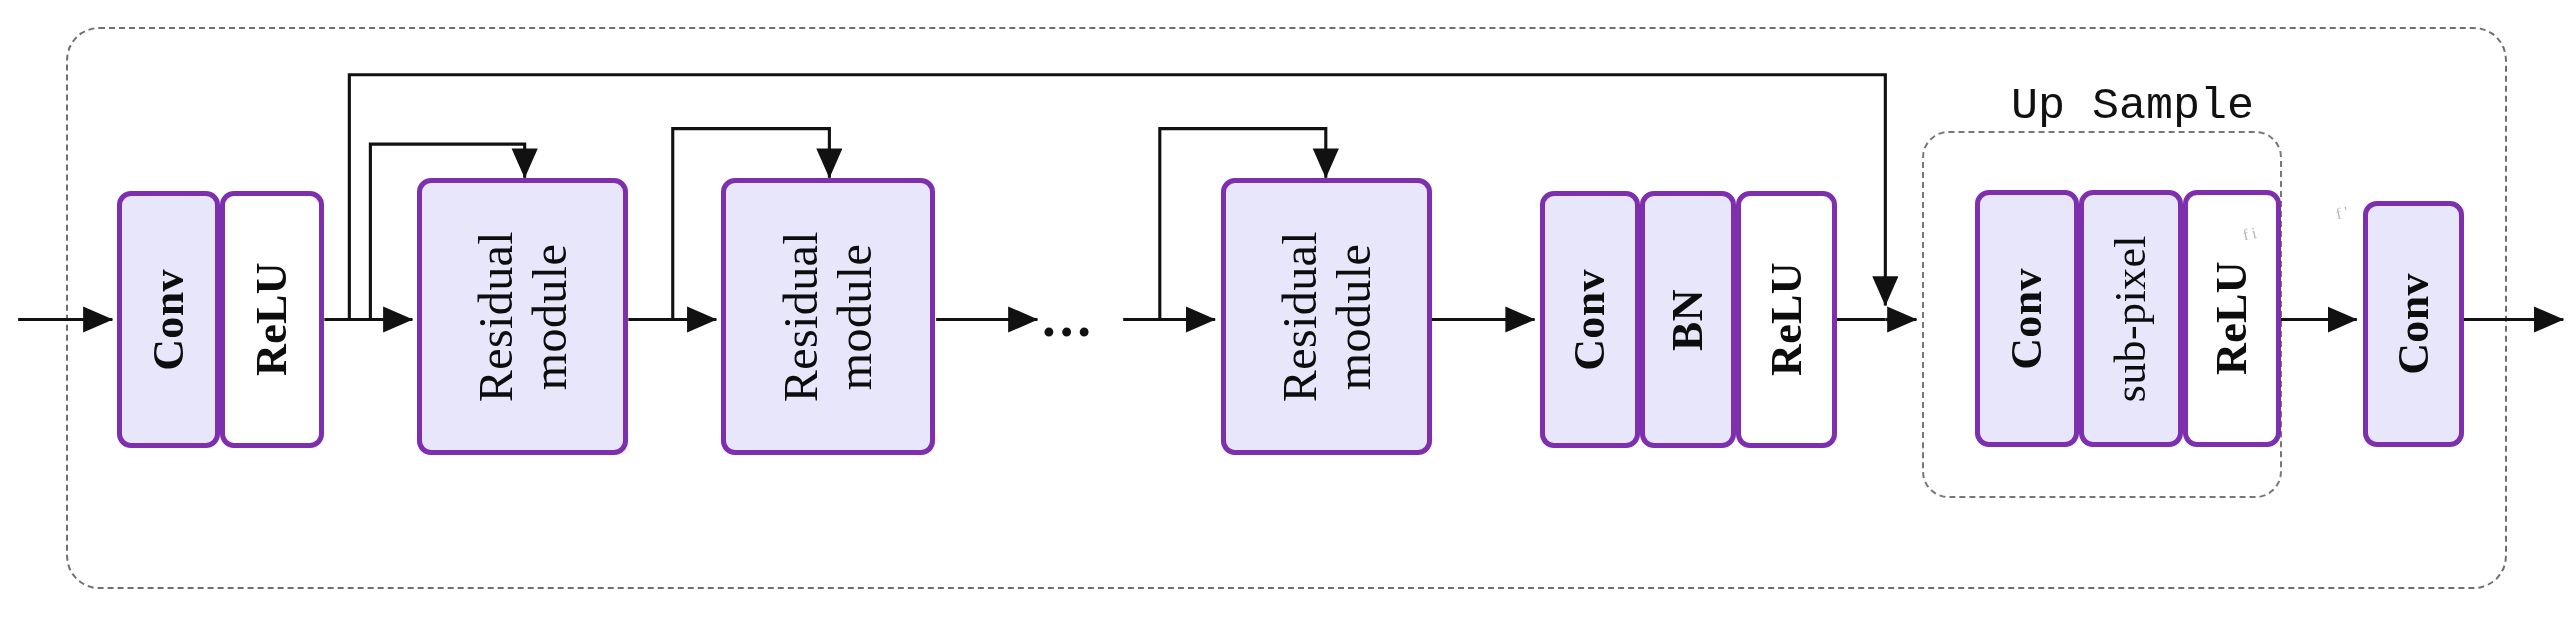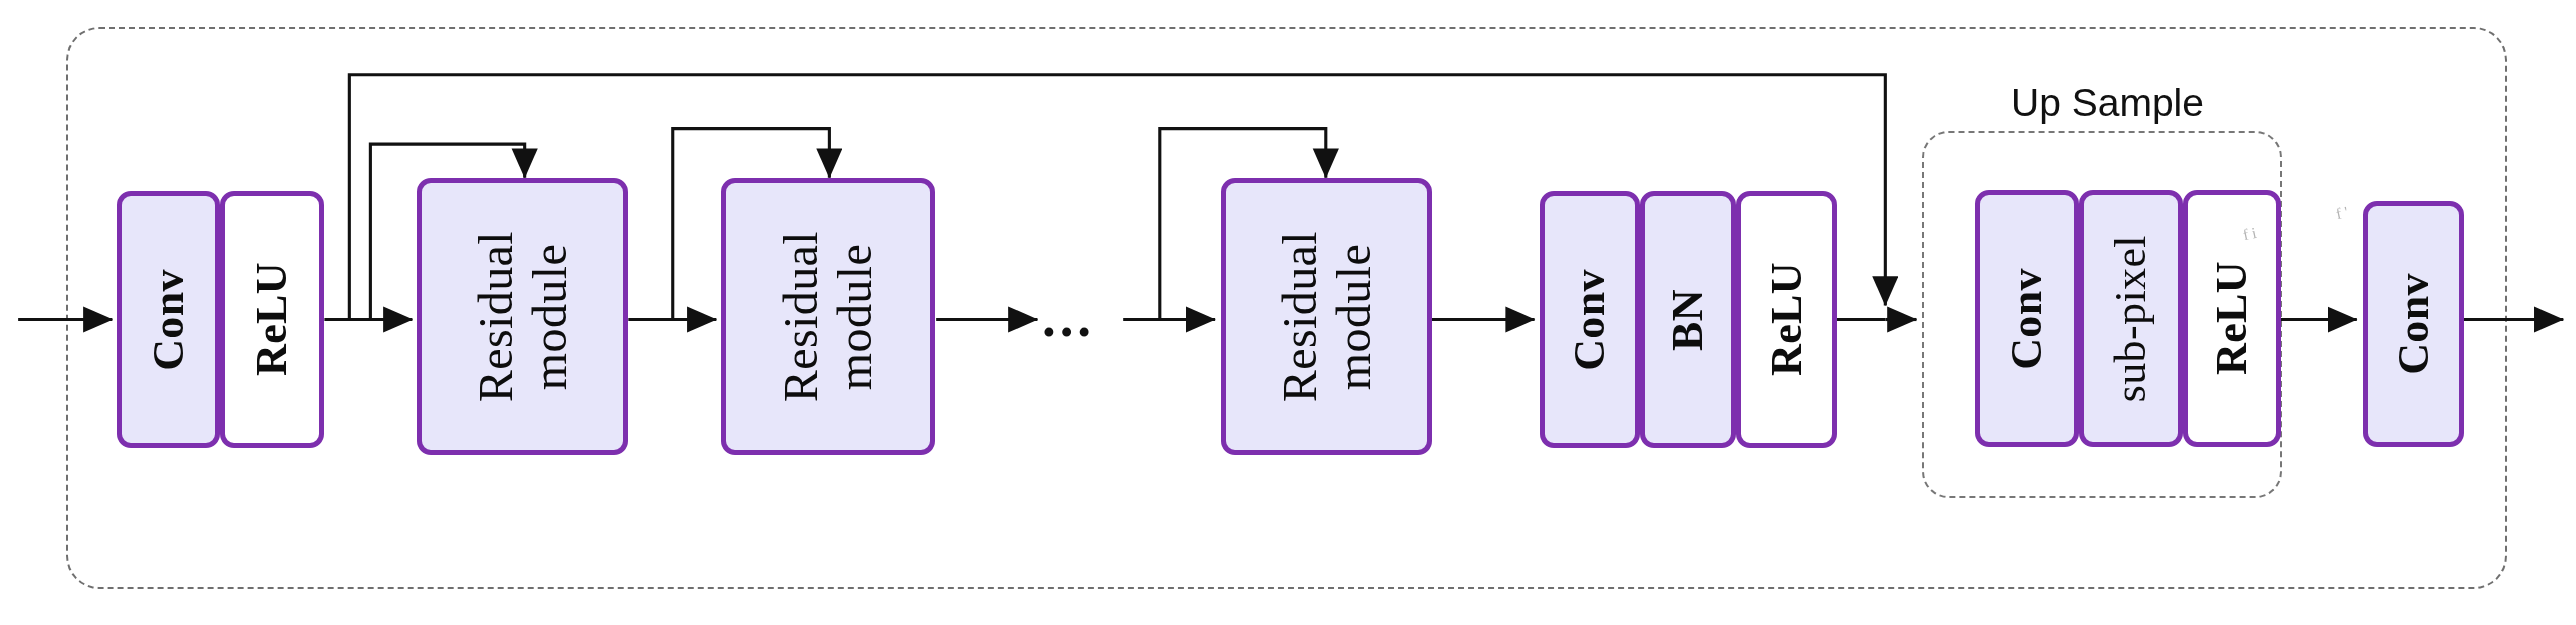--- a/index.html
+++ b/index.html
@@ -43,22 +43,22 @@
     background:transparent;
   }
   .outerdash{
     position:absolute;box-sizing:border-box;
     border:2.3px dashed #6f6f6f;
     border-radius:33px;
     background:transparent;
   }
   .grouplabel{
     position:absolute;
-    font-family:Liberation Sans, sans-serif;
-    font-size:39px;
+    font-family:Liberation Mono, monospace;
+    font-size:45px;
     color:#111111;
     white-space:nowrap;
   }
   .ellipsis{
     position:absolute;
     font-family:"Liberation Serif", serif;
     font-size:55px;
     font-weight:700;
     color:#111111;
     letter-spacing:3.9px;

